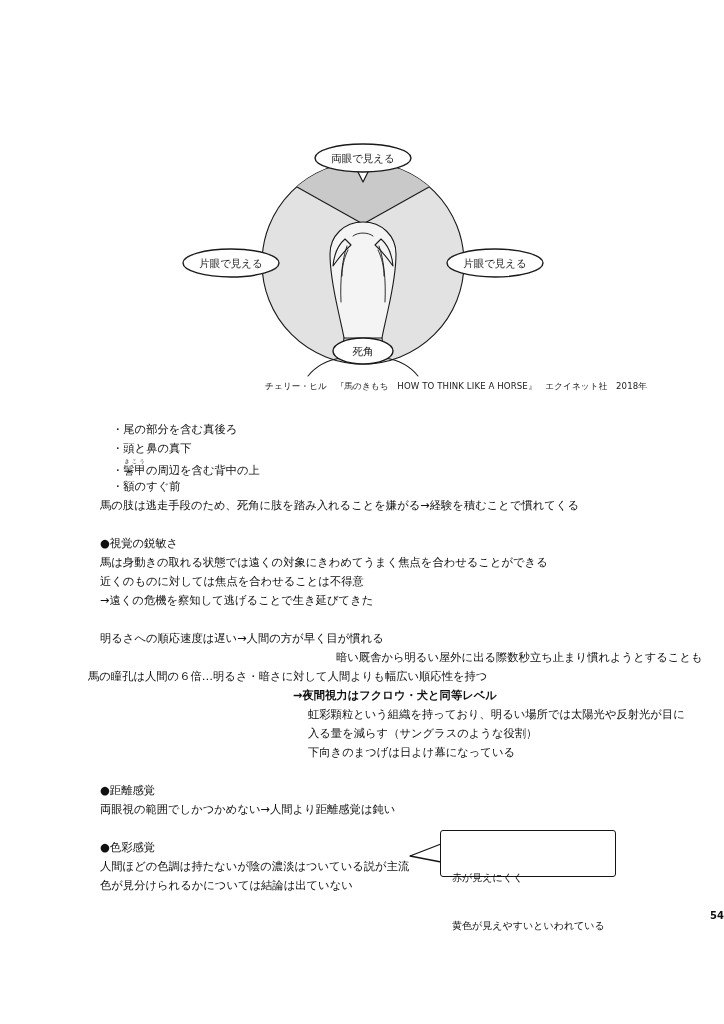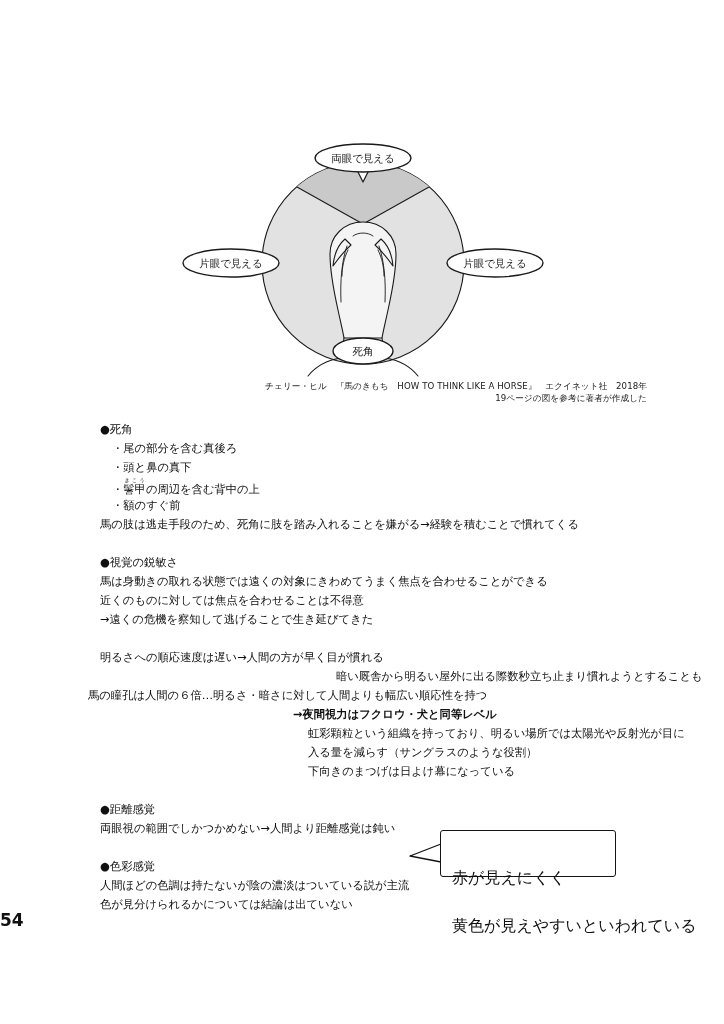--- a/index.html
+++ b/index.html
@@ -100,41 +100,41 @@
     height: 47px;
     border: 1.3px solid #141414;
     border-radius: 3px;
     background: #ffffff;
     box-sizing: border-box;
   }
   .callout-lines {
     position: absolute;
     left: 20px;
     top: 8px;
-    font-size: 16px;
+    font-size: 10px;
     line-height: 16px;
     color: #101010;
     white-space: pre;
   }
   .callout-tail {
     position: absolute;
     left: -24px;
     top: 12px;
     width: 36px;
     height: 24px;
   }
 
   
   .page-number {
     position: absolute;
     left: 0;
     top: 910px;
     width: 724px;
-    text-align: left;
-    font-size: 17px;
+    text-align: right;
+    font-size: 10px;
     font-weight: bold;
     color: #101010;
   }
 </style>
 </head>
 <body>
 
 <div class="page">
 
   <div class="figure">
@@ -198,27 +198,25 @@
       <ellipse cx="347" cy="125" rx="48" ry="14" fill="#ffffff" stroke="#1a1a1a" stroke-width="1.4"></ellipse>
       <text class="bubble-text" x="347" y="129" text-anchor="middle">片眼で見える</text>
 
       <ellipse cx="215" cy="213" rx="30" ry="13" fill="#ffffff" stroke="#1a1a1a" stroke-width="1.4"></ellipse>
       <text class="bubble-text-sm" x="215" y="217" text-anchor="middle">死角</text>
     </svg>
   </div>
 
   <div class="caption">
     <div>チェリー・ヒル　『馬のきもち　HOW TO THINK LIKE A HORSE』　エクイネット社　2018年</div>
-    <div>19ページの図を参考に著者が作成した</div>
   </div>
 
   <div class="body-text">
 
     <div class="sec">
-      <div class="line head">●死角</div>
       <div class="line indent1">・尾の部分を含む真後ろ</div>
       <div class="line indent1">・頭と鼻の真下</div>
       <div class="line indent1"><span>・</span><ruby><span>鬐甲</span><rt>きこう</rt></ruby><span>の周辺を含む背中の上</span></div>
       <div class="line indent1">・額のすぐ前</div>
       <div class="line">馬の肢は逃走手段のため、死角に肢を踏み入れることを嫌がる→経験を積むことで慣れてくる</div>
     </div>
     <div class="spacer"></div>
 
     <div class="sec">
       <div class="line head">●視覚の鋭敏さ</div>

